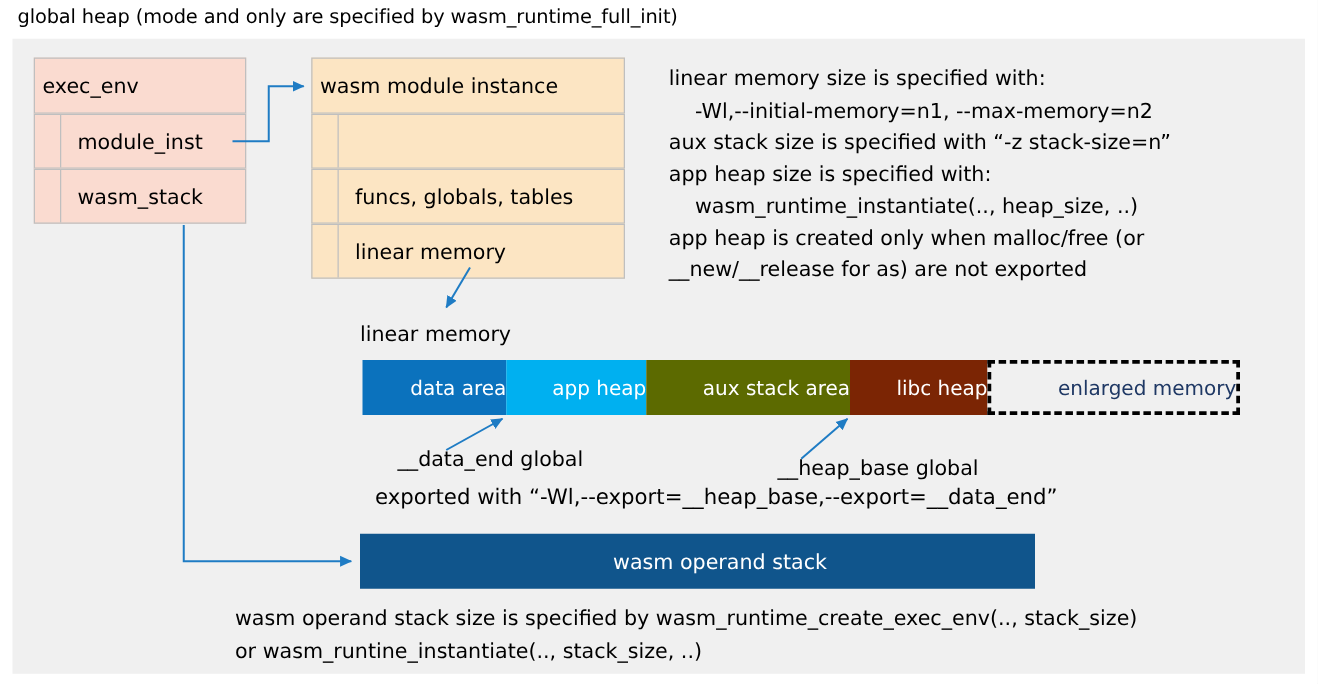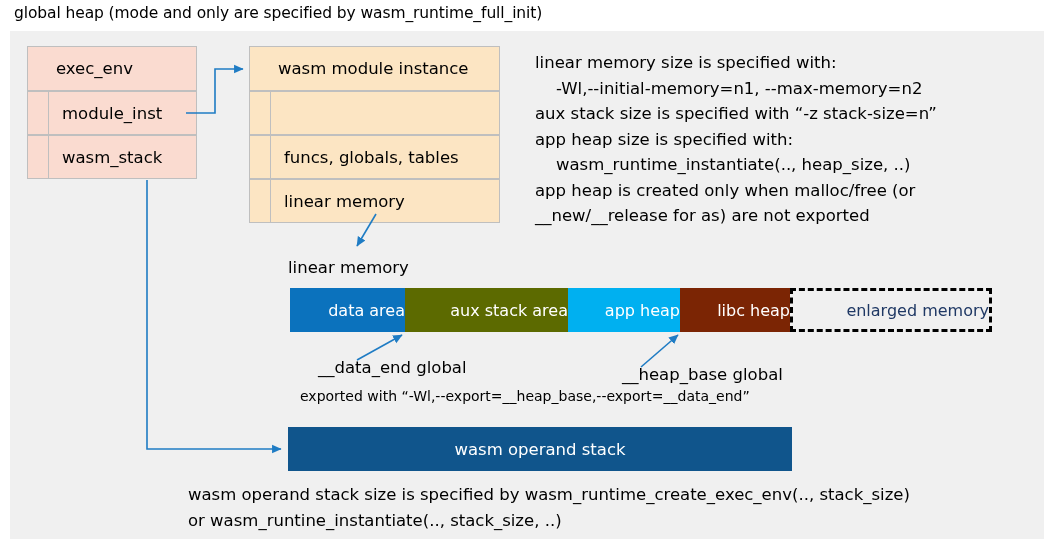--- a/index.html
+++ b/index.html
@@ -42,21 +42,21 @@
     border: 1px solid #bfbfbf;
     display: flex;
     align-items: center;
     font-size: 16.5px;
     color: #000000;
     white-space: nowrap;
   }
   .box.pink   { background: #fadbd0; }
   .box.peach  { background: #fce5c3; }
 
-  .box .lbl { padding-left: 28px; }
+  .box .lbl { padding-left: 6px; }
   .box .lbl.indent { padding-left: 34px; }
 
   
   .sep {
     position: absolute;
     width: 1px;
     background: #bfbfbf;
     left: 20px;
     top: 0;
     bottom: 0;
@@ -114,38 +114,39 @@
     left: 598px;
     top: 365px;
     font-size: 16.5px;
     color: #000;
     white-space: nowrap;
     margin-left: 24px;
   }
   #export-note {
     left: 300px;
     top: 388px;
-    font-size: 14px;
+    font-size: 17px;
     color: #000;
     white-space: nowrap;
   }
 
   
   #operand-stack-box {
     left: 288px;
     top: 427px;
     width: 504px;
     height: 44px;
     background: #10558c;
     display: flex;
     align-items: center;
     justify-content: center;
     color: #ffffff;
     font-size: 16.5px;
     white-space: nowrap;
+    padding-left: 36px;
   }
   #operand-stack-note {
     left: 188px;
     top: 482px;
     font-size: 16.5px;
     line-height: 26px;
     color: #000;
     white-space: pre;
   }
 
@@ -197,25 +198,25 @@
     wasm_runtime_instantiate(.., heap_size, ..)
 app heap is created only when malloc/free (or
 __new/__release for as) are not exported</div>
 
 <div class="abs" id="linear-memory-caption">linear memory</div>
 
 <div class="abs" id="memory-bar">
   <div class="mem-seg" style="width:115px; background:#0b72bd;">
     <span>data area</span>
   </div>
+  <div class="mem-seg" style="width:112px; background:#00b0f0;">
+    <span>app heap</span>
+  </div>
   <div class="mem-seg" style="width:163px; background:#5c6a00;">
     <span>aux stack area</span>
-  </div>
-  <div class="mem-seg" style="width:112px; background:#00b0f0;">
-    <span>app heap</span>
   </div>
   <div class="mem-seg" style="width:110px; background:#7b2504;">
     <span>libc heap</span>
   </div>
   <div class="mem-seg dashed" style="width:202px;">
     <span>enlarged memory</span>
   </div>
 </div>
 
 <div class="abs" id="data-end-label">__data_end global</div>

